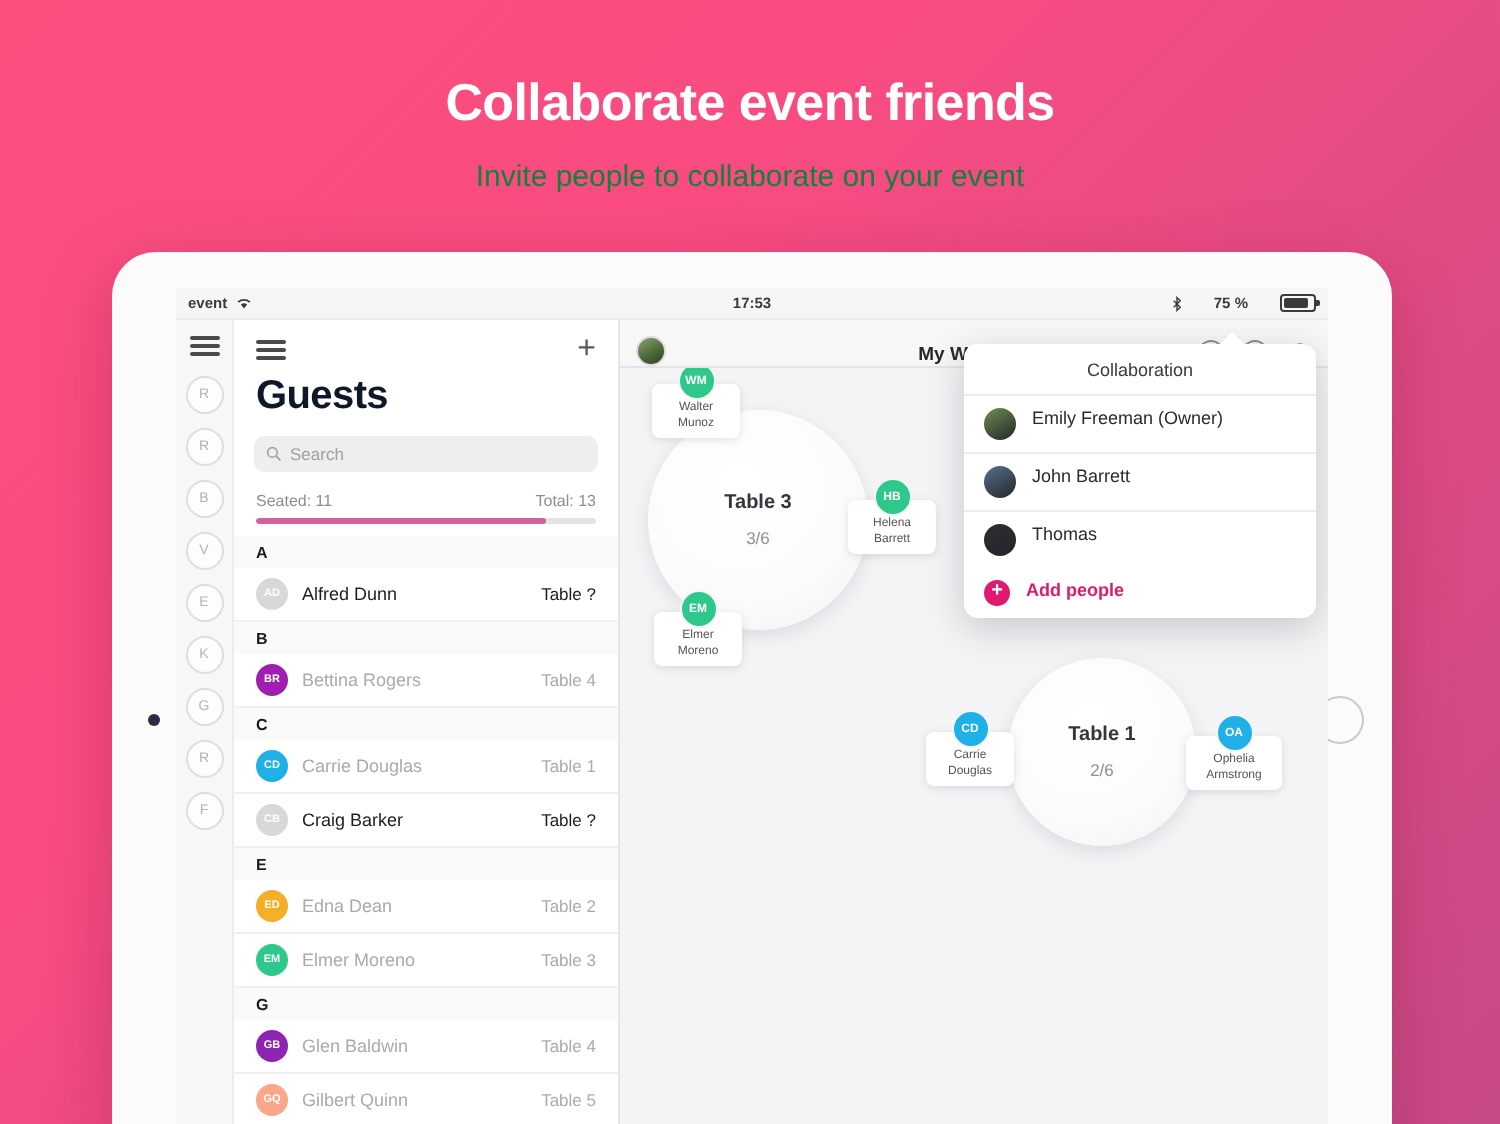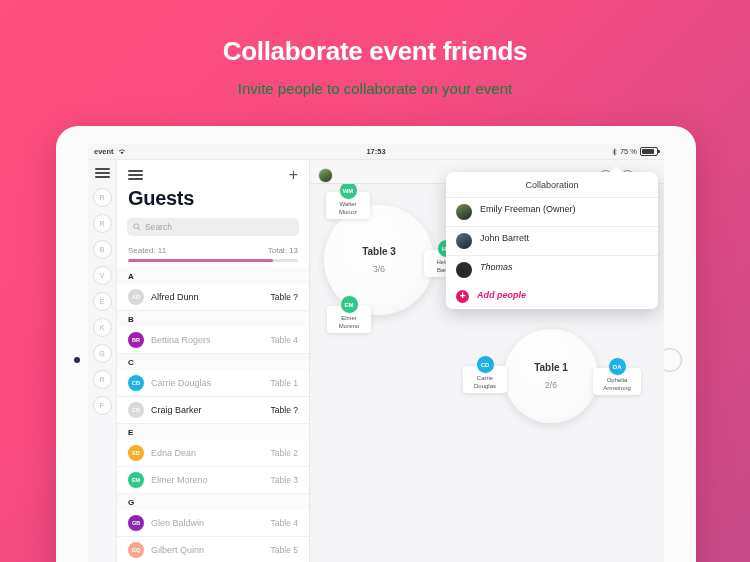--- a/index.html
+++ b/index.html
@@ -83,21 +83,21 @@
     background: #f6f6f7;
     font-size: 7.5px;
     color: #3b3b3b;
     display: flex;
     align-items: center;
     z-index: 30;
     border-bottom: 1px solid #eaeaec;
   }
   .sb-left { display: flex; align-items: center; gap: 4px; padding-left: 6px; font-weight: bold; }
   .sb-center { position: absolute; left: 0; right: 0; text-align: center; font-weight: bold; }
-  .sb-right { margin-left: auto; display: flex; align-items: flex-end; gap: 3px; padding-right: 6px; font-weight: normal; }
+  .sb-right { margin-left: auto; display: flex; align-items: flex-end; gap: 16px; padding-right: 6px; font-weight: bold; }
   .batt {
     width: 16px; height: 7px;
     border: 1px solid #3b3b3b;
     border-radius: 2px;
     position: relative;
     display: inline-block;
   }
   .batt::after {
     content: "";
     position: absolute;
@@ -363,21 +363,21 @@
     box-shadow: 0 1px 4px rgba(40,40,60,0.13);
     width: 100%;
     box-sizing: border-box;
   }
 
   
   .popover {
     position: absolute;
     top: 28px;
     right: 6px;
-    width: 212px;
+    width: 176px;
     background: #ffffff;
     border-radius: 7px;
     box-shadow: 0 5px 18px rgba(40, 40, 60, 0.22);
     z-index: 20;
     overflow: hidden;
   }
   .pop-arrow {
     position: absolute;
     top: 22px;
     right: 41px;
@@ -394,21 +394,21 @@
     padding: 8px 0 7px 0;
     border-bottom: 1px solid #ececee;
   }
   .pop-row {
     display: flex;
     align-items: flex-start;
     gap: 8px;
     padding: 6px 10px;
     border-bottom: 1px solid #ececee;
   }
-  .pop-row:last-child { border-bottom: none; font-style: italic; }
+  .pop-row:last-child { border-bottom: none; }
   .pop-av {
     width: 16px; height: 16px;
     border-radius: 50%;
     flex: 0 0 16px;
   }
   .pop-name { font-size: 9px; color: #2b2b2e; }
   .pop-add { color: #e0196f; font-size: 9px; font-weight: bold; }
   .pop-plus {
     width: 13px; height: 13px;
     border-radius: 50%;

